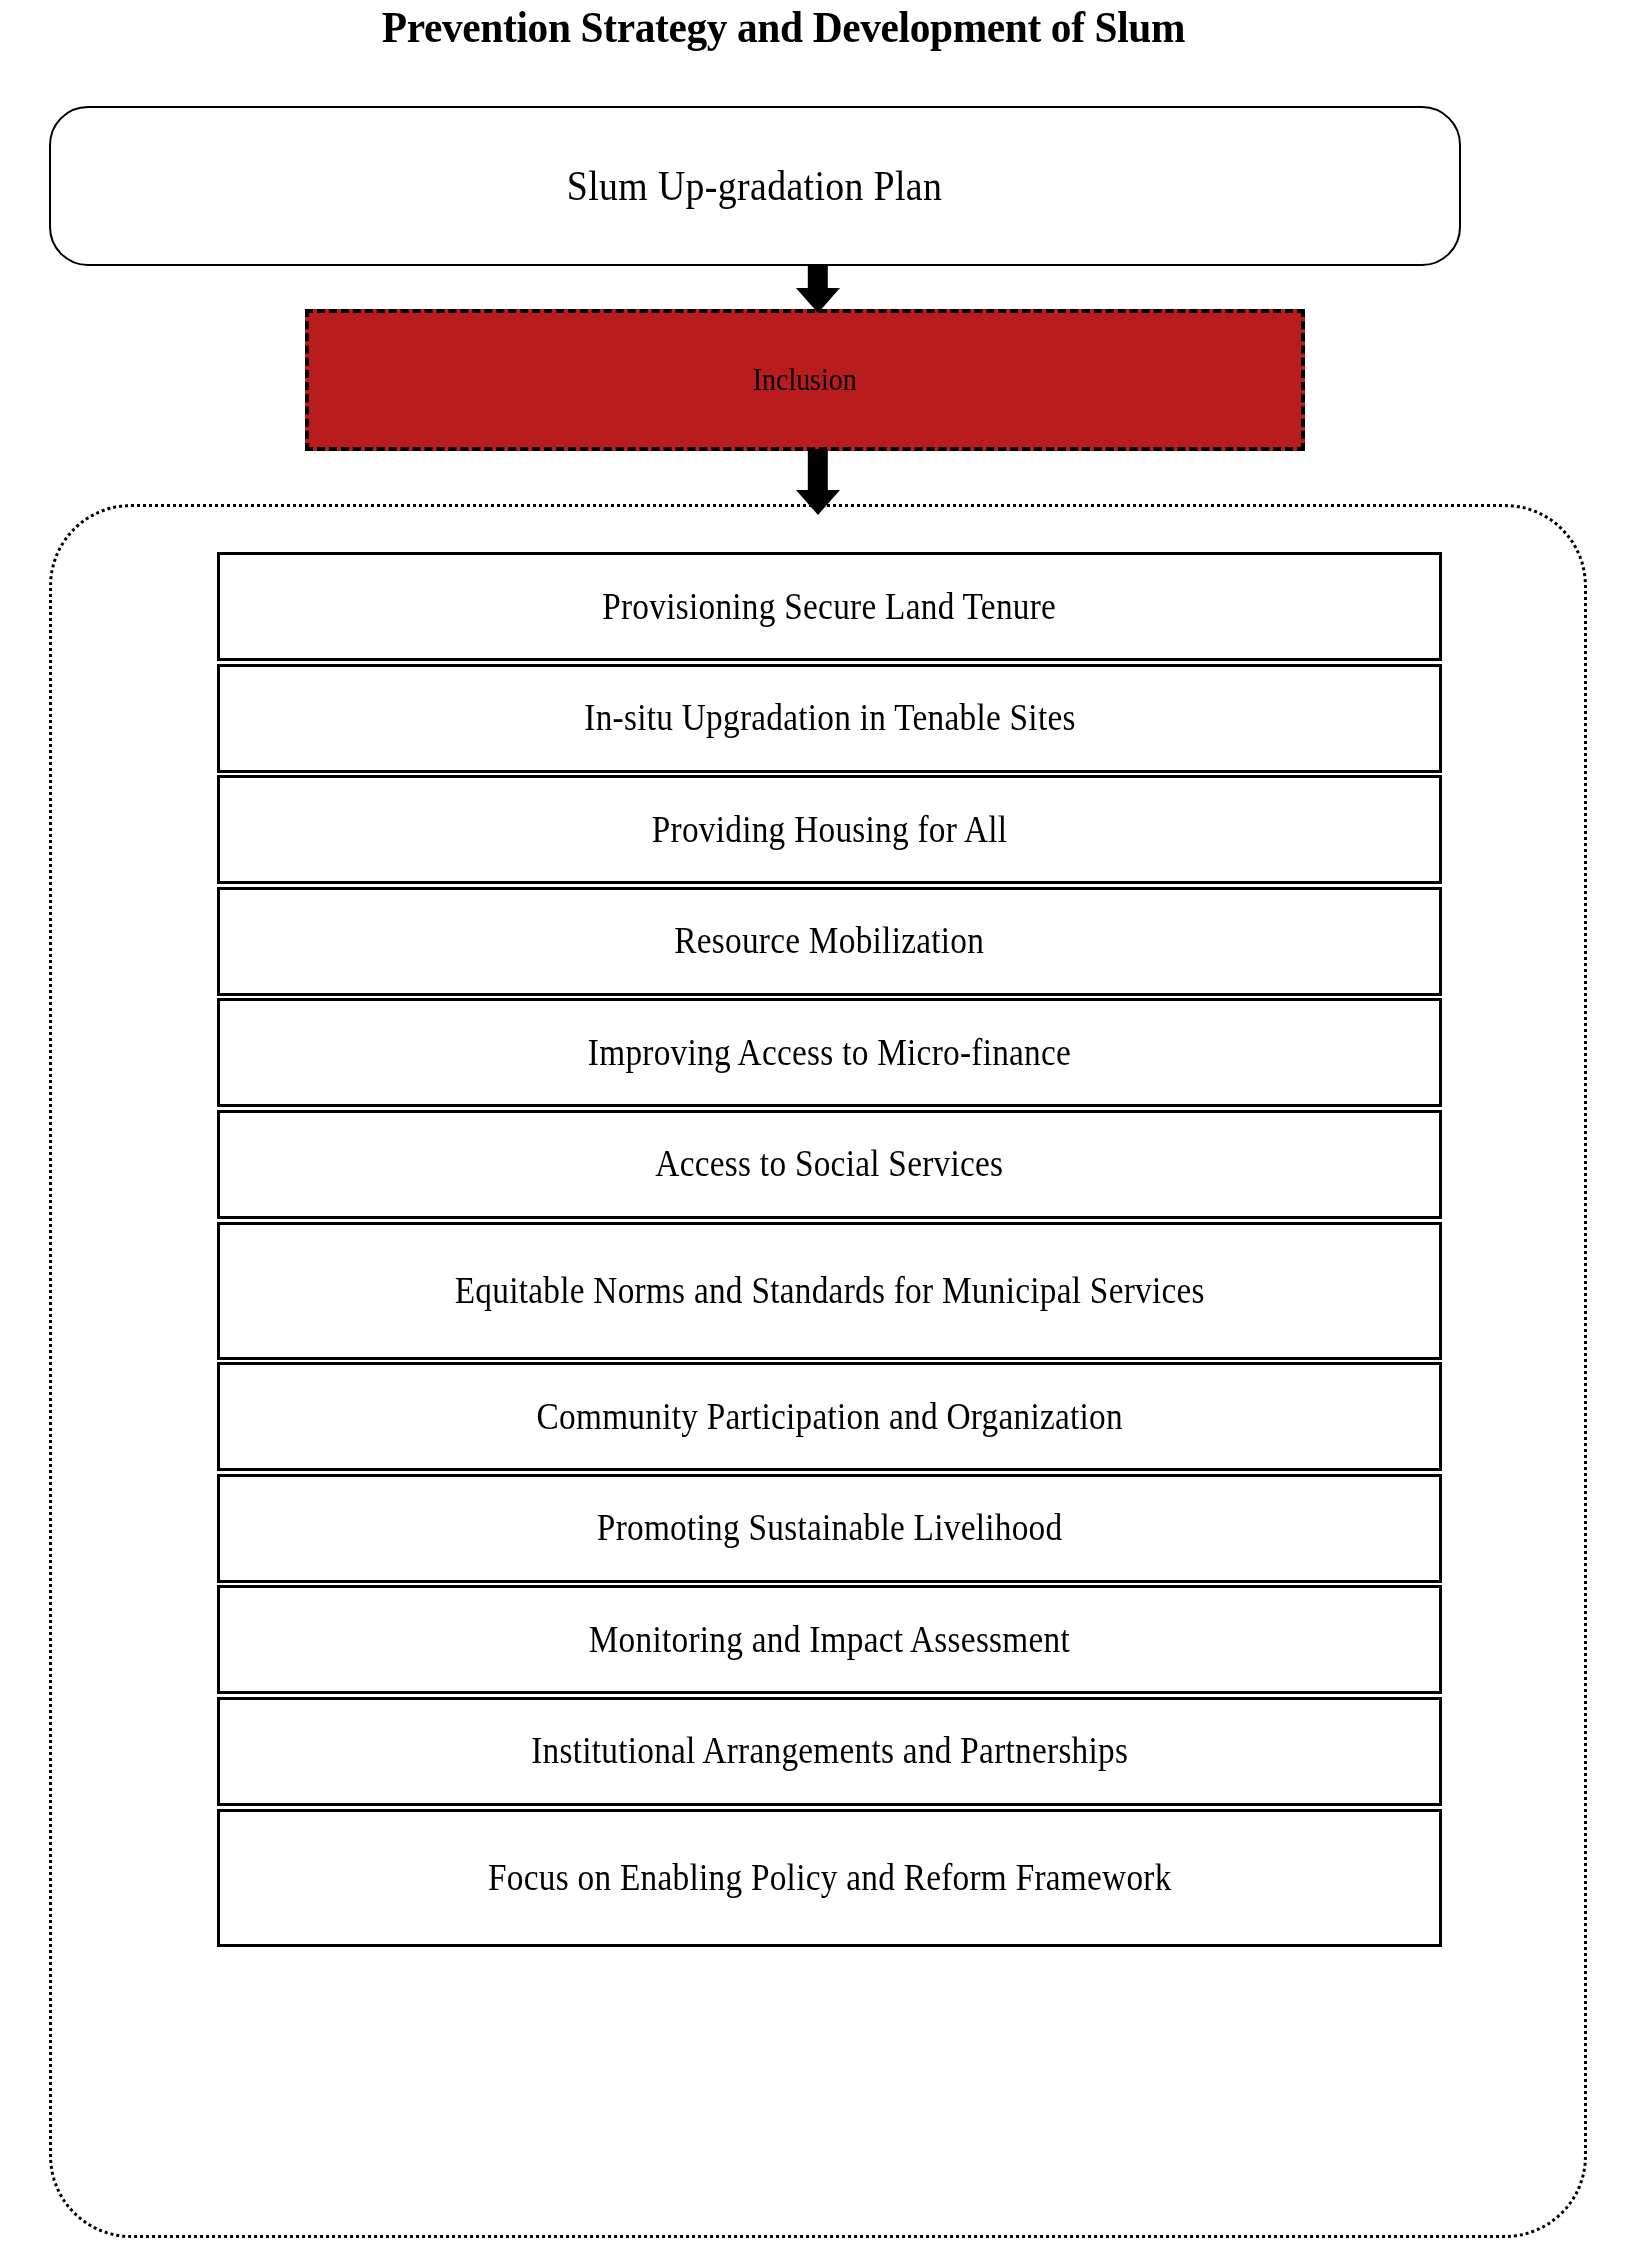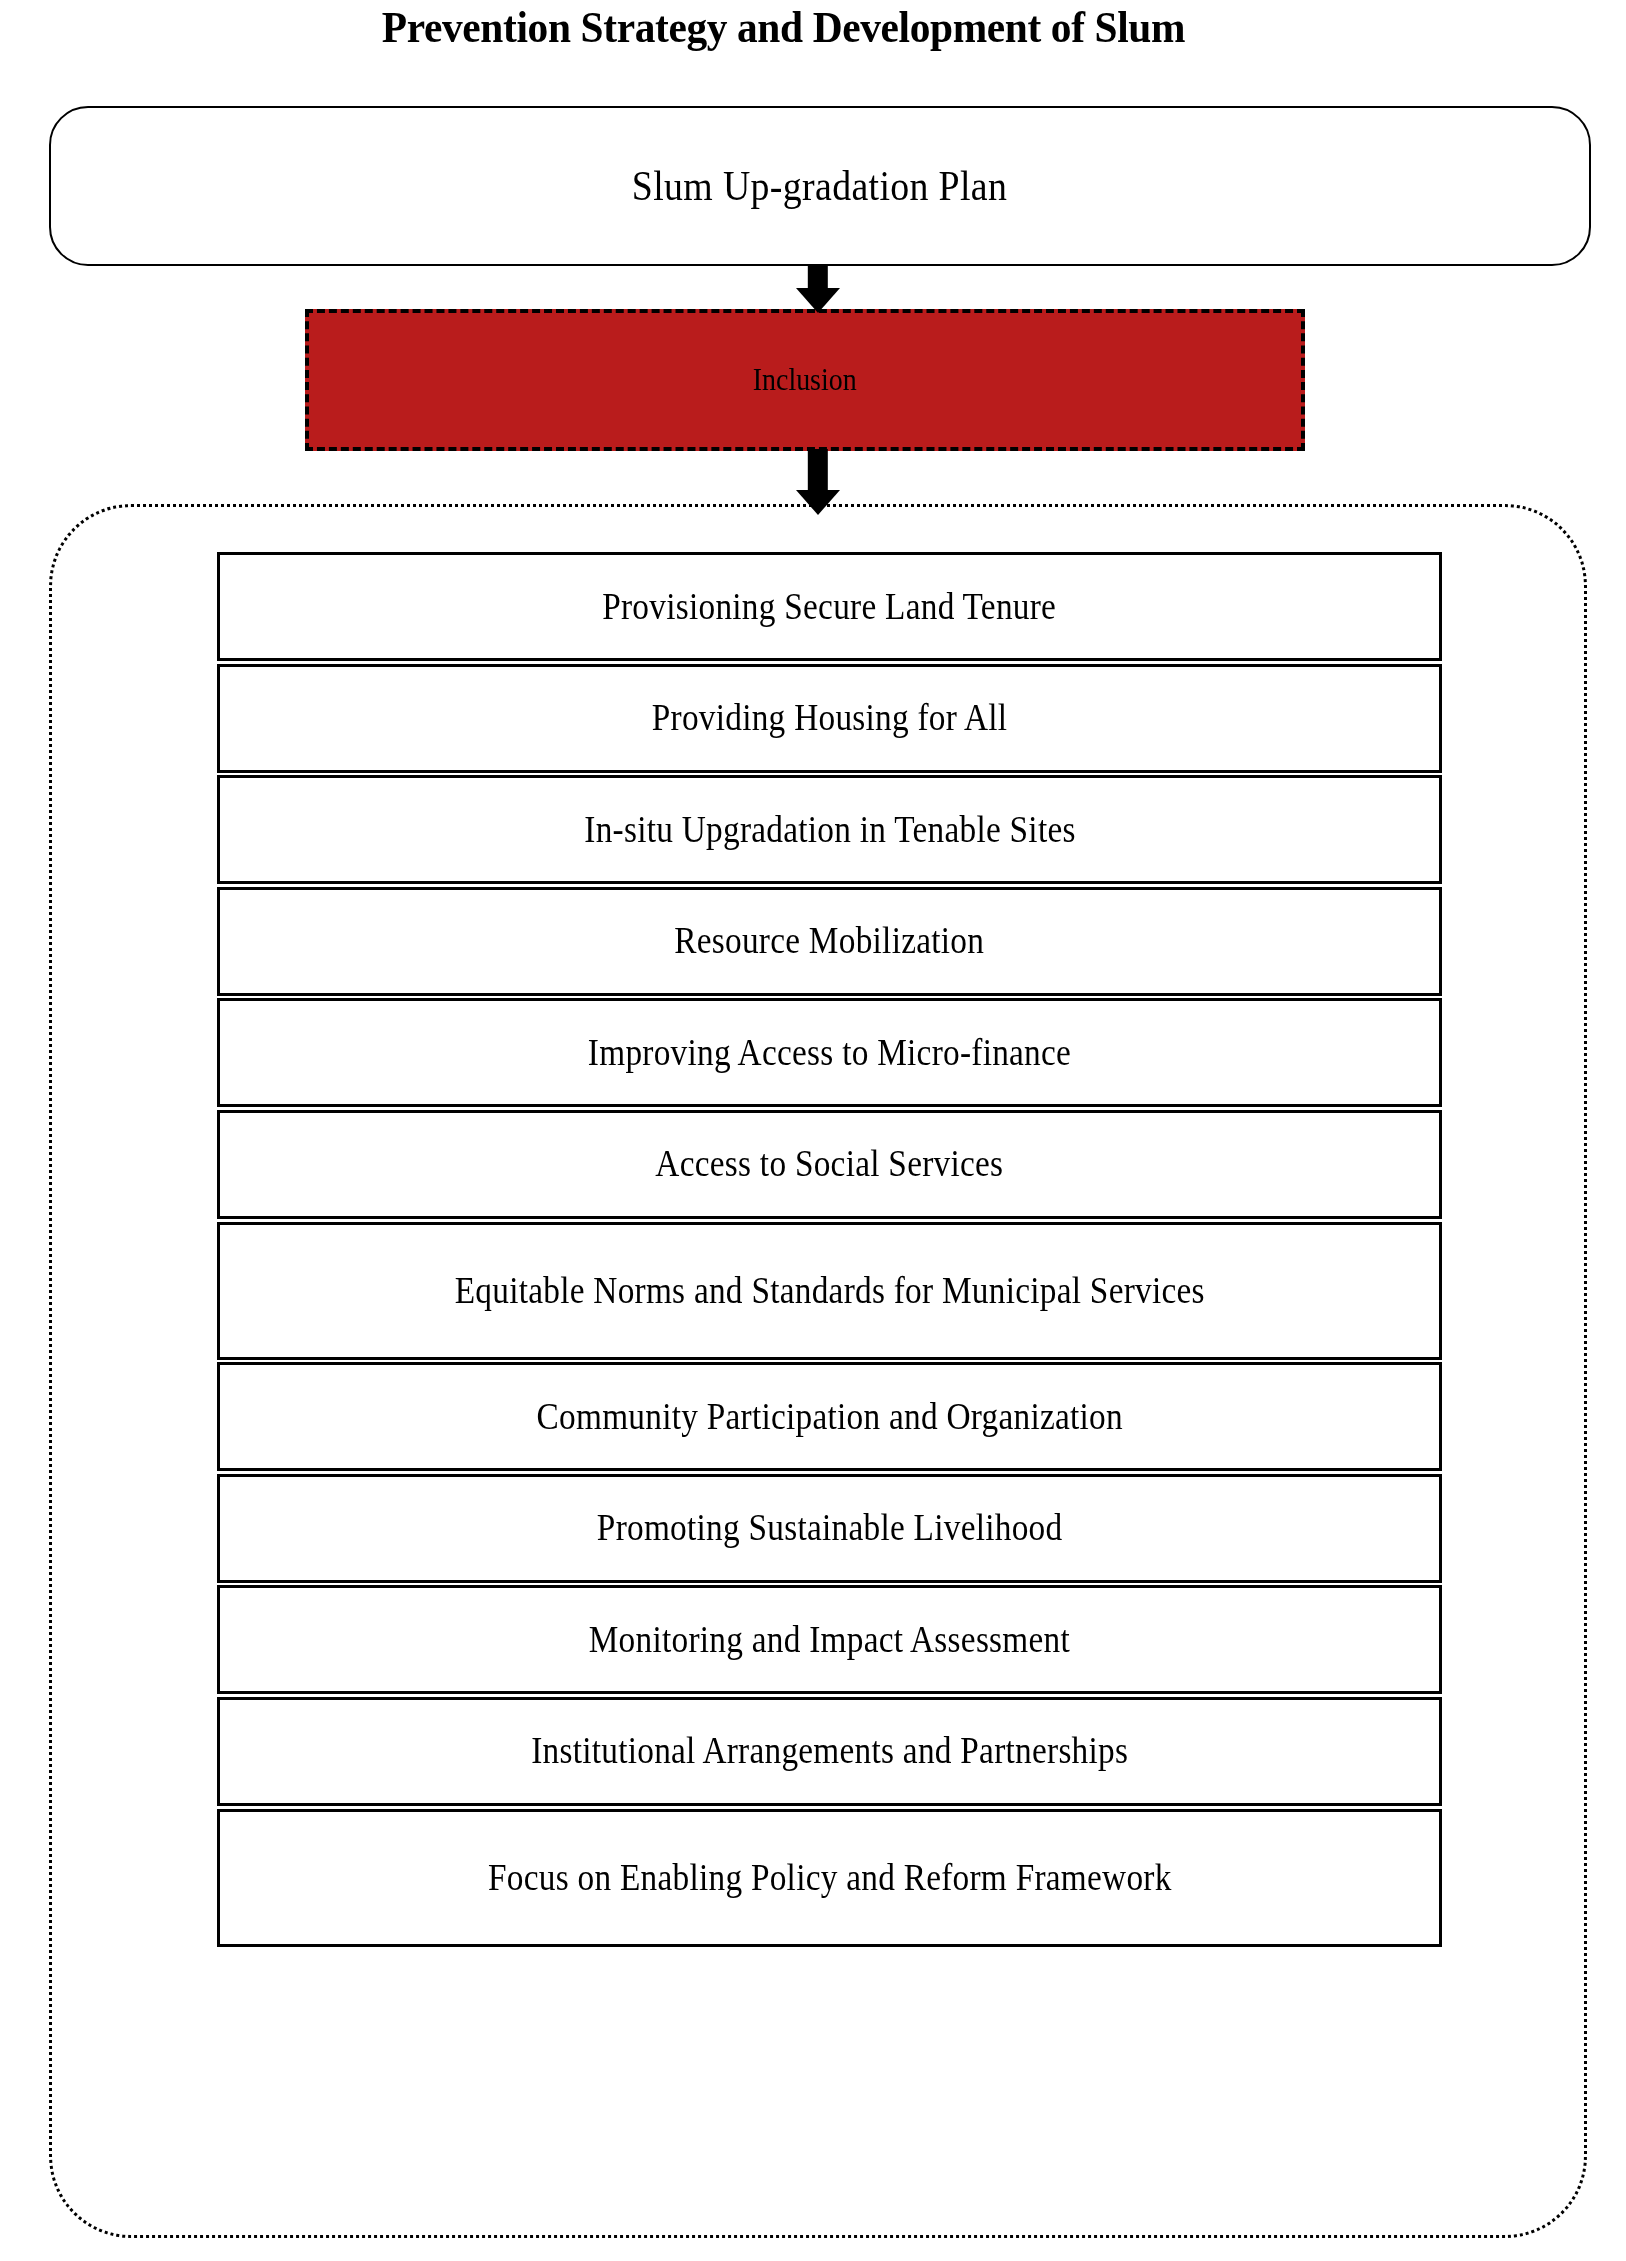--- a/index.html
+++ b/index.html
@@ -31,21 +31,21 @@
     white-space: nowrap;
     transform: scaleX(0.92);
     transform-origin: center top;
   }
 
   
   #root-node {
     position: absolute;
     left: 49px;
     top: 106px;
-    width: 1542px;
+    width: 1412px;
     height: 160px;
     box-sizing: border-box;
     border: 2.6px solid #000000;
     border-radius: 39px;
     background: #ffffff;
     display: flex;
     align-items: center;
     justify-content: center;
     font-family: Liberation Serif, serif;
   }
@@ -192,24 +192,24 @@
   <div class="head"></div>
 </div>
 
 <div id="strategy-container"></div>
 
 <div id="strategy-list">
     <div class="strategy-item one-line">
       <span class="item-text">Provisioning  Secure Land Tenure</span>
     </div>
     <div class="strategy-item one-line">
+      <span class="item-text">In-situ Upgradation in Tenable  Sites</span>
+    </div>
+    <div class="strategy-item one-line">
       <span class="item-text">Providing Housing  for All</span>
-    </div>
-    <div class="strategy-item one-line">
-      <span class="item-text">In-situ Upgradation in Tenable  Sites</span>
     </div>
     <div class="strategy-item one-line">
       <span class="item-text">Resource Mobilization</span>
     </div>
     <div class="strategy-item one-line">
       <span class="item-text">Improving Access to Micro-finance</span>
     </div>
     <div class="strategy-item one-line">
       <span class="item-text">Access to Social Services</span>
     </div>

